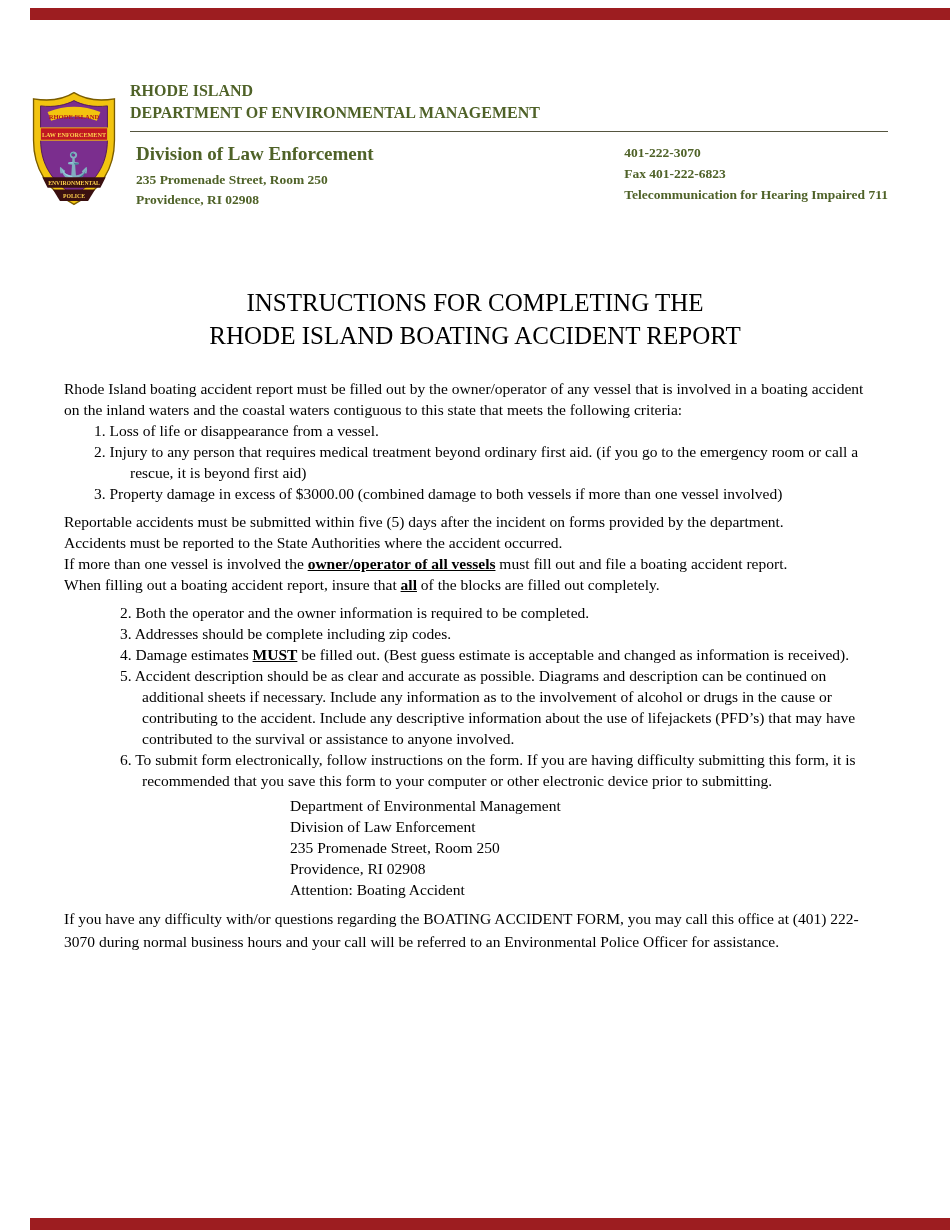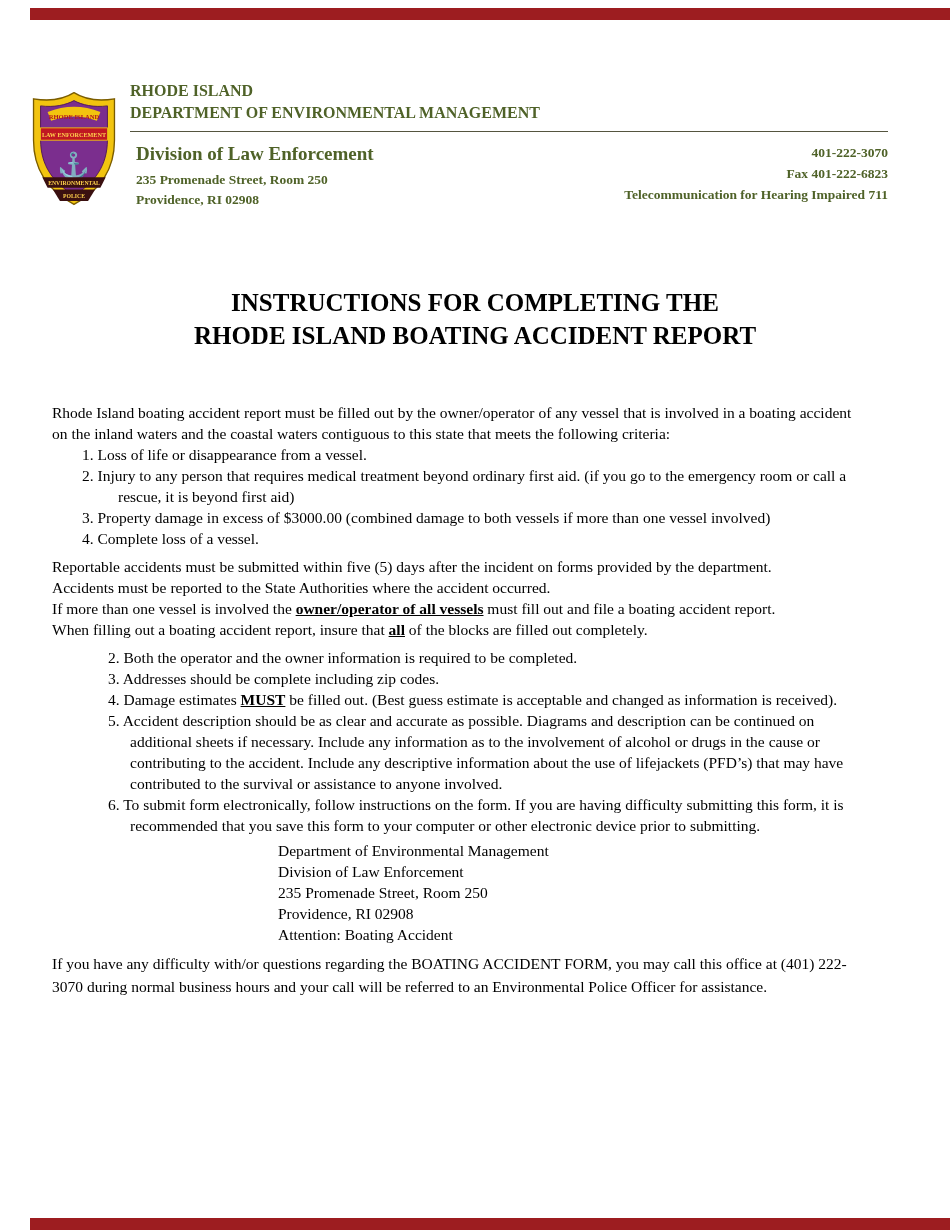--- a/index.html
+++ b/index.html
@@ -21,25 +21,25 @@
   .bar-bottom { position: absolute; bottom: 0; left: 30px; right: 0; height: 12px; background: var(--red, #9d1d20); }
 
   .header { position: absolute; top: 80px; left: 30px; right: 62px; }
   .logo   { position: absolute; left: 0; top: 2px; width: 88px; height: 134px; }
   .header-text { margin-left: 100px; }
   .agency { color: var(--green, #4f6228); font-weight: bold; font-size: 16px; line-height: 1.38; }
   .rule   { border: none; border-top: 1.5px solid #55553f; margin: 7px 0 9px 0; }
   .div-row { display: flex; justify-content: space-between; align-items: flex-start; }
   .division-name { color: var(--green, #4f6228); font-weight: bold; font-size: 19px; margin: 2px 0 5px 6px; }
   .addr    { color: var(--green, #4f6228); font-weight: bold; font-size: 13.5px; line-height: 1.5; margin-left: 6px; }
-  .contact { text-align: right; color: var(--green, #4f6228); font-weight: bold; font-size: 13.5px; line-height: 1.55; padding-top: 2px; }
+  .contact { text-align: left; color: var(--green, #4f6228); font-weight: bold; font-size: 13.5px; line-height: 1.55; padding-top: 2px; }
 
-  .title { position: absolute; top: 286px; left: 0; right: 0; text-align: center; font-weight: bold; font-size: 25px; line-height: 1.32; }
+  .title { position: absolute; top: 286px; left: 0; right: 0; text-align: center; font-weight: normal; font-size: 25px; line-height: 1.32; }
 
-  .body-area { position: absolute; top: 378px; left: 52px; width: 814px; font-size: 15.5px; line-height: 21px; margin-top: 24px; }
+  .body-area { position: absolute; top: 378px; left: 64px; width: 814px; font-size: 15.5px; line-height: 21px; }
   .body-area p { margin: 0; }
   .intro { margin: 0 0 7px 0; }
   .list1 { margin: 0 0 7px 30px; }
   .list1 .li { padding-left: 36px; text-indent: -36px; }
   .paras { margin: 0 0 7px 0; }
   .list2 { margin: 0 0 4px 56px; }
   .list2 .li { padding-left: 22px; text-indent: -22px; }
   .bu { font-weight: bold; text-decoration: underline; }
   .mail { margin: 0 0 7px 226px; }
   .closing { line-height: 23px; margin-top: 2px; }
@@ -98,21 +98,20 @@
   </div>
 
   <div class="body-area">
 
     <p class="intro">Rhode Island boating accident report must be filled out by the owner/operator of any vessel that is involved in a boating accident on the inland waters and the coastal waters contiguous to this state that meets the following criteria:</p>
 
     <div class="list1">
       <div class="li"><span>1. </span><span>Loss of life or disappearance from a vessel.</span></div>
       <div class="li"><span>2. </span><span>Injury to any person that requires medical treatment beyond ordinary first aid. (if you go to the emergency room or call a rescue, it is beyond first aid)</span></div>
       <div class="li"><span>3. </span><span>Property damage in excess of $3000.00 (combined damage to both vessels if more than one vessel involved)</span></div>
-      <div class="li"><span>4. </span><span>Complete loss of a vessel.</span></div>
     </div>
 
     <div class="paras">
       <p>Reportable accidents must be submitted within five (5) days after the incident on forms provided by the department.</p>
       <p>Accidents must be reported to the State Authorities where the accident occurred.</p>
       <p><span>If more than one vessel is involved the </span><span class="bu">owner/operator of all vessels</span><span> must fill out and file a boating accident report.</span></p>
       <p><span>When filling out a boating accident report, insure that </span><span class="bu">all</span><span> of the blocks are filled out completely.</span></p>
     </div>
 
     <div class="list2">

